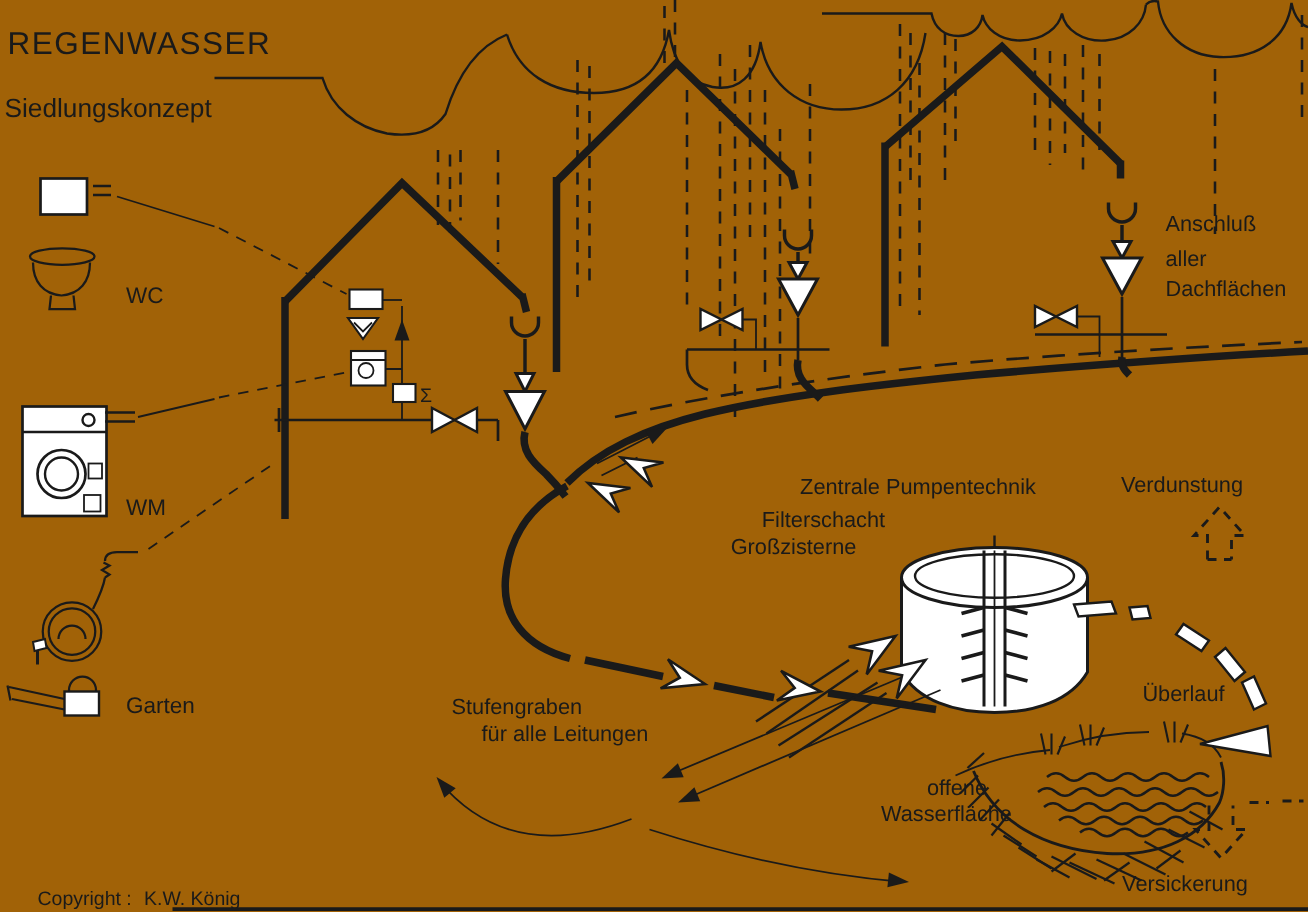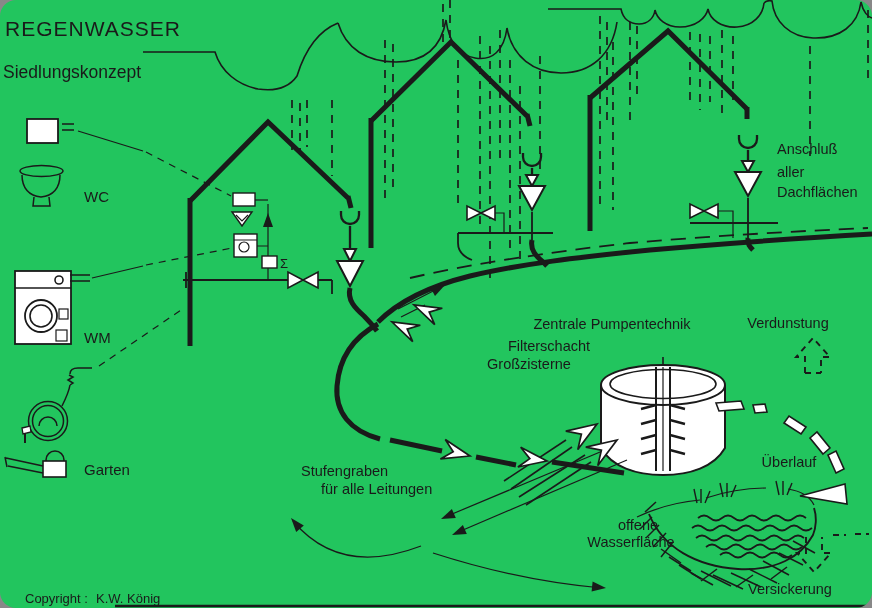--- a/index.html
+++ b/index.html
@@ -1,17 +1,17 @@
 <!DOCTYPE html>
 <html><head>
 <meta charset="utf-8">
 <style>
   html,body{margin:0;padding:0;background:#888;}
-  .stage{position:relative;width:872px;height:608px;background:#22c55e;overflow:hidden;
-         font-family:"Liberation Sans", sans-serif;border-radius:16px;}
+  .stage{position:relative;width:872px;height:608px;background:#a16207;overflow:hidden;
+         font-family:"Liberation Sans", sans-serif;}
   svg{position:absolute;left:0;top:0;}
   svg text{fill:#1a1a1a;font-family:"Liberation Sans", sans-serif;}
   .lbl{font-size:14.5px;}
   .thick{stroke:#1a1a1a;stroke-width:5;fill:none;}
   .med{stroke:#1a1a1a;stroke-width:2.3;fill:none;}
   .thin{stroke:#1a1a1a;stroke-width:1.6;fill:none;}
   .hair{stroke:#1a1a1a;stroke-width:1.2;fill:none;}
   .wht{fill:#ffffff;stroke:#1a1a1a;stroke-width:2;}
   .whtthin{fill:#ffffff;stroke:#1a1a1a;stroke-width:1.6;}
 </style>

